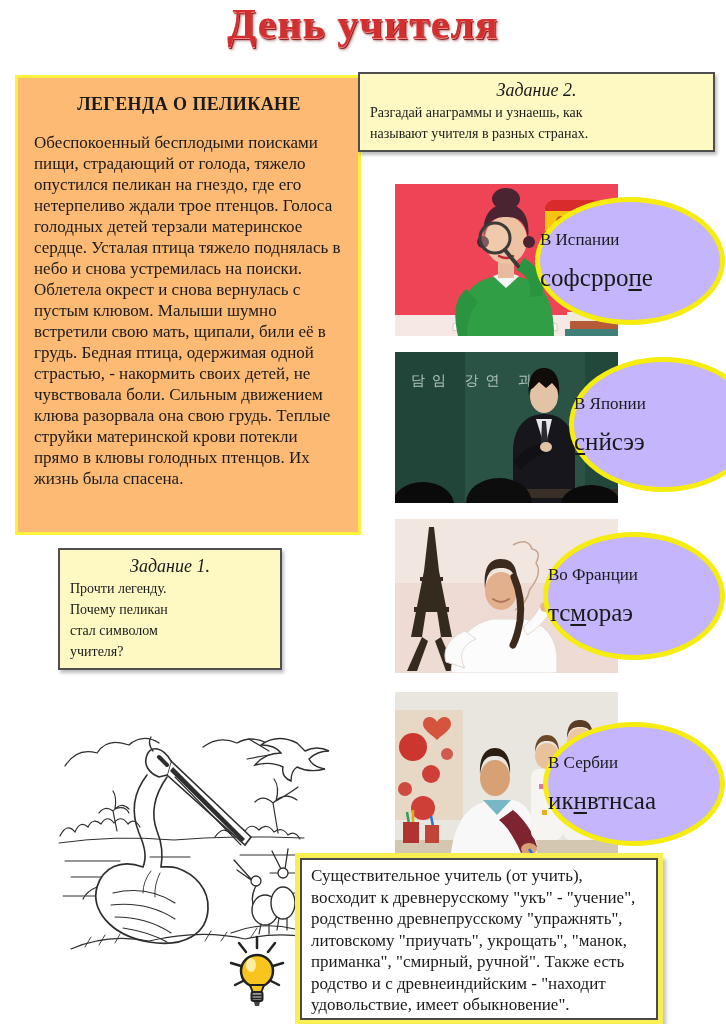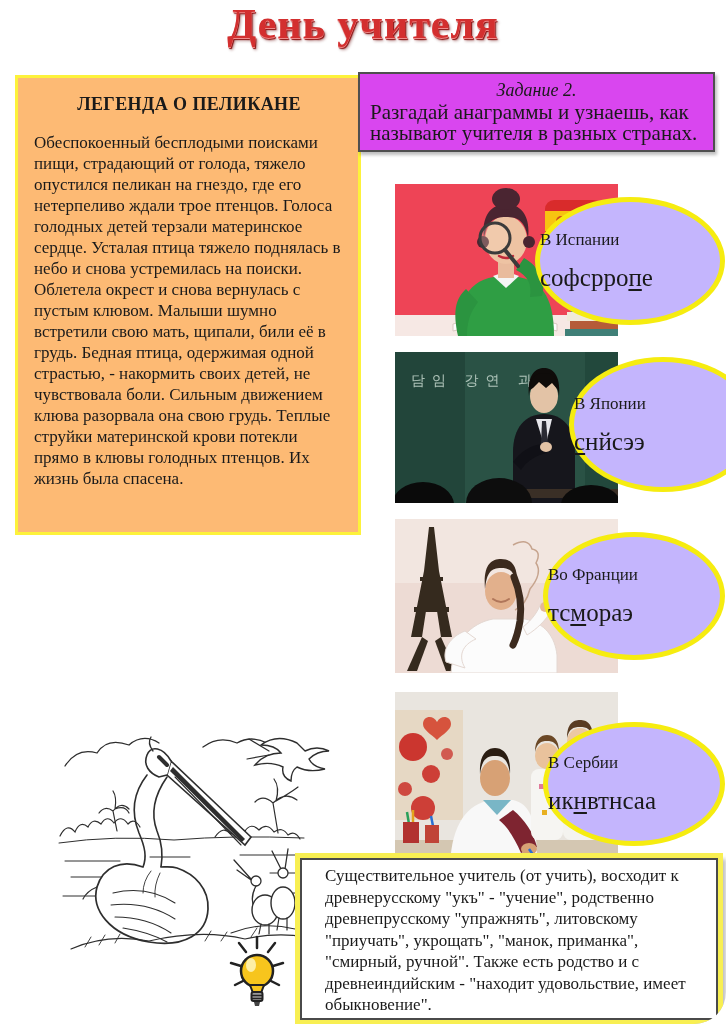--- a/index.html
+++ b/index.html
@@ -15,27 +15,27 @@
   }
   
   .legend-box{
     position:absolute;left:15px;top:75px;width:346px;height:460px;box-sizing:border-box;
     background:#fdba74;border:3px solid #fdf23b;padding:12px 14px 8px 16px;
   }
   .legend-box h2{margin:4px 0 0 0;text-align:center;font-size:18px;letter-spacing:.4px;}
   .legend-box p{margin:17px 0 0 0;font-size:17px;line-height:21px;}
   
   .task-box{
-    position:absolute;box-sizing:border-box;background:#d946ef;border:2px solid #4f4f4f;
+    position:absolute;box-sizing:border-box;background:#fef9c3;border:2px solid #4f4f4f;
     box-shadow:2px 3px 3px rgba(0,0,0,.25);padding:4px 10px;
   }
   .task2-box{left:358px;top:72px;width:357px;height:80px;}
   .task1-box{left:58px;top:548px;width:224px;height:122px;}
   .task-box .task-heading{font-style:italic;font-size:18px;text-align:center;margin:2px 0 0 0;}
-  .task-box .task-body{font-size:21px;line-height:21px;margin:1px 0 0 0;white-space:pre-line;}
+  .task-box .task-body{font-size:14px;line-height:21px;margin:1px 0 0 0;white-space:pre-line;}
   
   .photo{position:absolute;left:355px;width:223px;display:block;}
   .ph1{top:168px;height:152px;}
   .ph2{top:336px;height:151px;}
   .ph3{top:503px;height:154px;}
   .ph4{top:676px;height:172px;}
   .photo svg{display:block;width:100%;height:100%;}
   
   .oval{
     position:absolute;box-sizing:border-box;border:5px solid #f6ec10;border-radius:50%;
@@ -50,24 +50,24 @@
   .oval .anagram{font-size:25px;margin-top:14px;}
   .oval .u{text-decoration:underline;text-underline-offset:3px;}
   
   .pelican{position:absolute;left:15px;top:695px;width:290px;height:245px;}
   .pelican svg{width:100%;height:100%;display:block;}
   
   .bulb{position:absolute;left:225px;top:933px;width:65px;height:80px;}
   .bulb svg{width:100%;height:100%;display:block;}
   
   .etym-box{
-    position:absolute;left:300px;top:858px;width:418px;height:162px;box-sizing:border-box;
+    position:absolute;left:300px;top:858px;width:358px;height:162px;box-sizing:border-box;
     background:#ffffff;border:2px solid #4a4a4a;
     box-shadow:0 0 0 5px #f8ef52,4px 5px 4px 4px rgba(0,0,0,.25);
-    padding:5px 23px;z-index:6;
+    padding:5px 9px;z-index:6;
   }
   .etym-box p{margin:0;font-size:17px;line-height:21.5px;}
   .chalk{font-family:"DejaVu Sans",sans-serif;}
 </style>
 </head>
 <body>
 
 <div class="page">
 
   <h1 class="title">День учителя</h1>
@@ -240,20 +240,27 @@
   </div>
   <div class="oval ov4">
     <div class="country">В Сербии</div>
     <div class="anagram"><span>ик</span><span class="u">н</span><span>втнсаа</span></div>
   </div>
   <div class="oval ov3">
     <div class="country">Во Франции</div>
     <div class="anagram"><span>тс</span><span class="u">м</span><span>ораэ</span></div>
   </div>
 
+  <section class="task-box task1-box">
+    <p class="task-heading">Задание 1.</p>
+    <p class="task-body">Прочти легенду.
+Почему пеликан
+стал символом
+учителя?</p>
+  </section>
 
   <figure class="pelican">
     <svg viewBox="0 0 290 245" fill="none" stroke="#2e2e2e" stroke-linecap="round">
       <path d="M10,55 Q22,36 42,42 Q52,26 74,34 Q88,22 104,32" stroke-width="1.3"></path>
       <path d="M148,36 Q164,24 182,32 Q196,24 212,32" stroke-width="1.3"></path>
       <path d="M4,132 q55,-8 115,-3 q60,-5 130,-2" stroke-width="1"></path>
       <path d="M10,150 h55 M95,146 h40 M185,144 h70 M16,166 h40 M215,162 h60 M8,185 h46 M238,182 h44" stroke-width="1"></path>
       <path d="M5,125 q7,-14 15,-4 q5,-12 13,-5 q5,-10 13,-3 q6,-10 13,-1 q7,-9 14,1 q6,-7 12,3" stroke-width="1.2"></path>
       <path d="M58,100 l4,20 M58,100 q8,-10 16,-2 M58,100 q-8,-6 -14,2 M60,98 q2,-12 -2,-18 M60,98 q10,-4 14,4" stroke-width="1.2"></path>
       <path d="M160,126 q8,-12 16,-3 q6,-10 14,-3 q6,-9 14,-1 q8,-8 15,2 q8,-6 14,3 q7,-5 12,4" stroke-width="1.2"></path>

